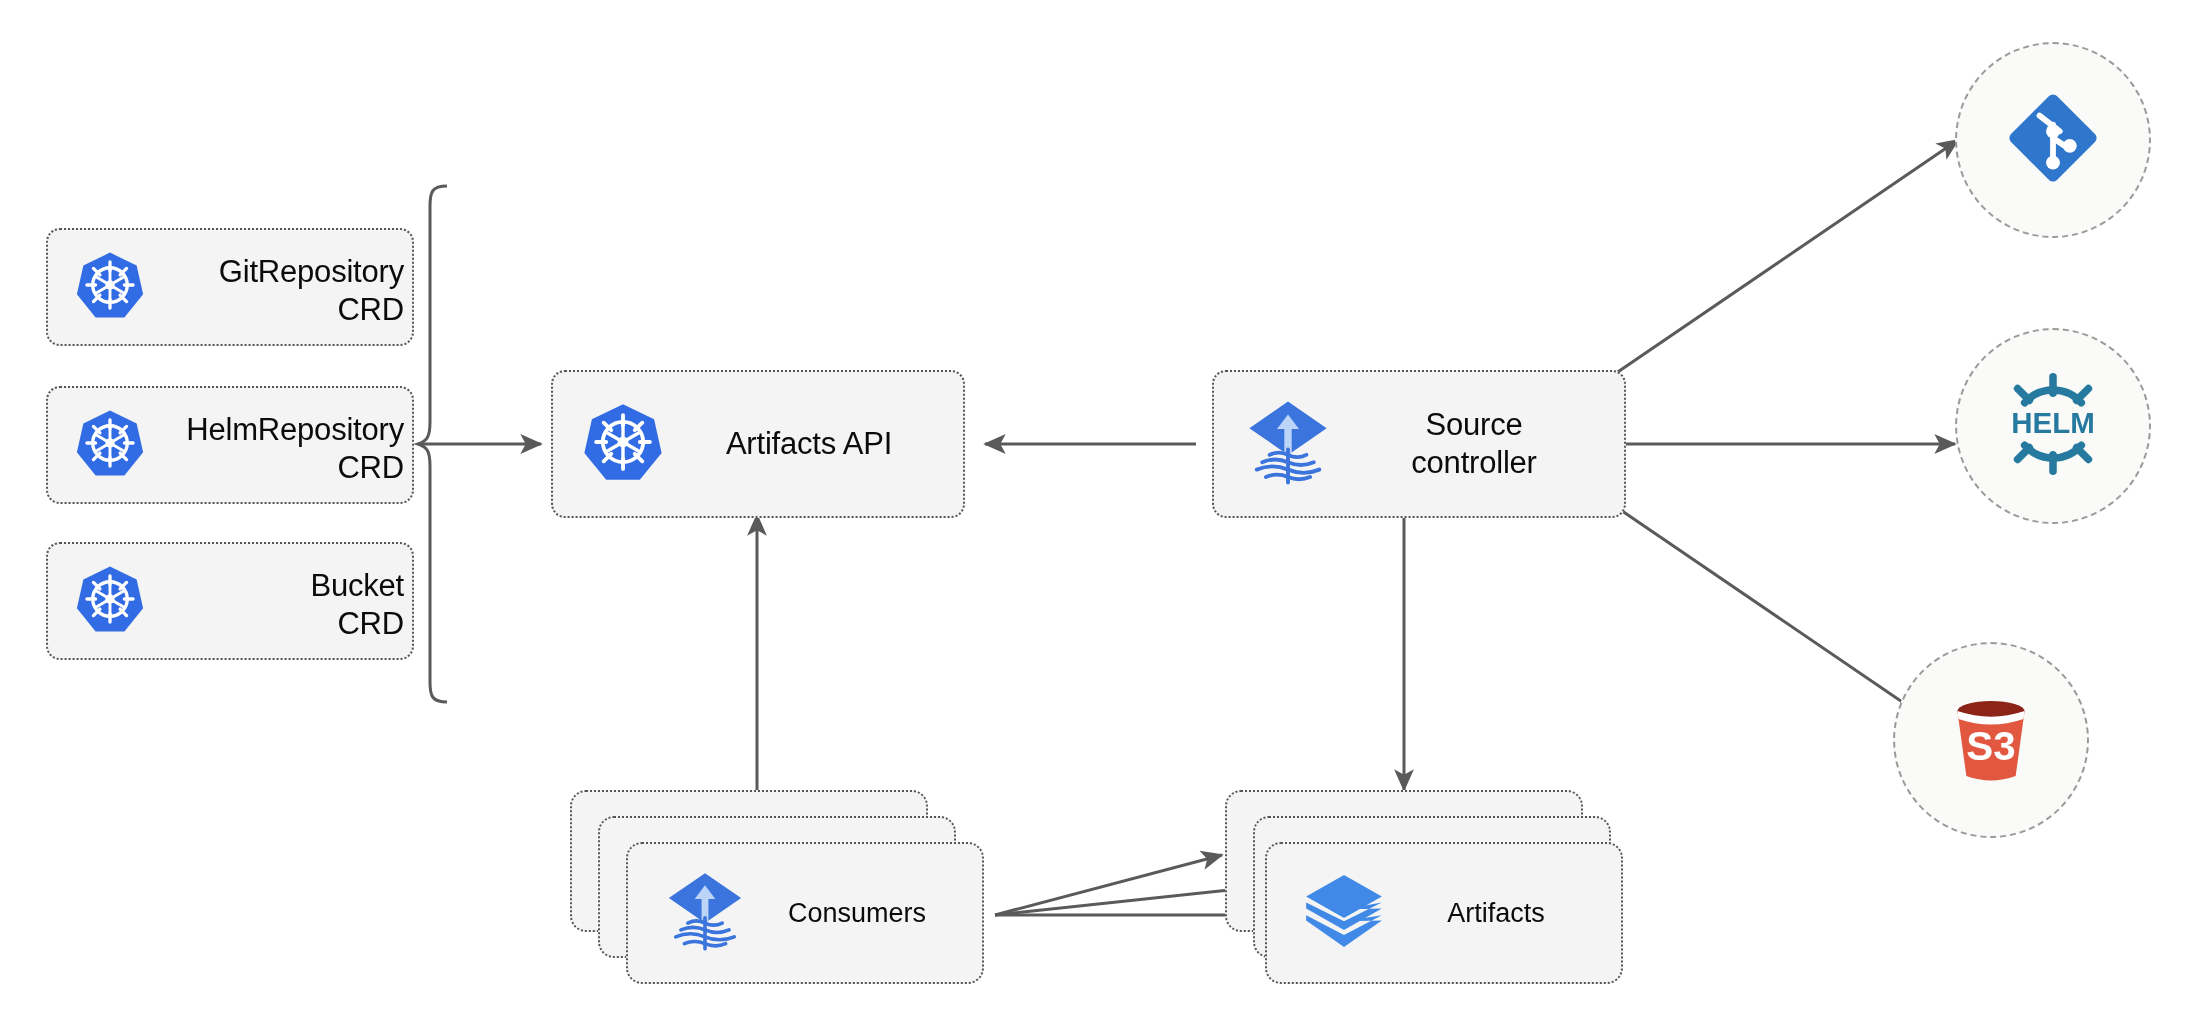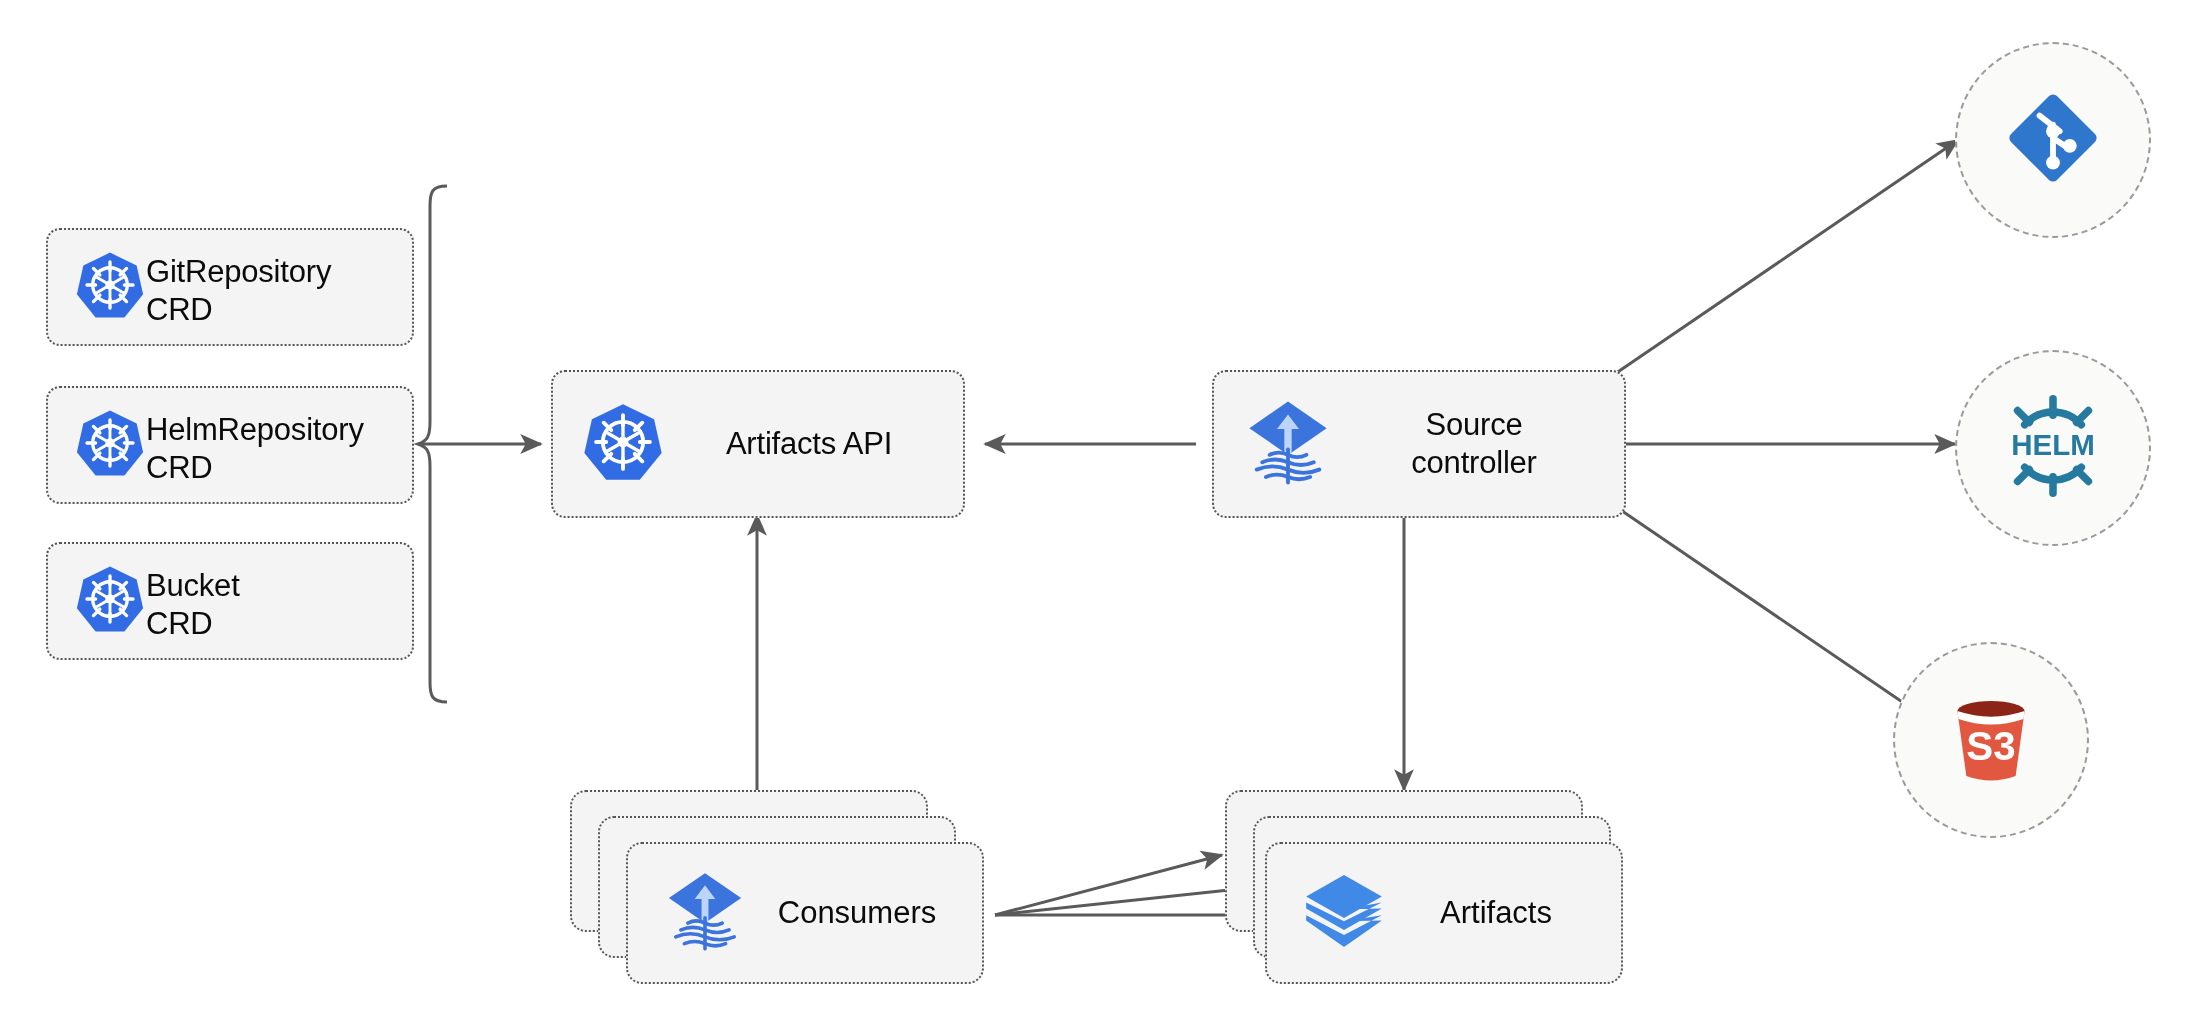--- a/index.html
+++ b/index.html
@@ -48,21 +48,21 @@
     letter-spacing: -0.2px;
   }
   
   .crd {
     width: 368px;
     height: 118px;
     padding-left: 26px;
   }
   .crd .label {
     flex: 1;
-    text-align: left;
+    text-align: right;
     padding-right: 8px;
     margin-top: 7px;
   }
   .crd .ico { flex: 0 0 auto; }
 
   
   .wide { padding-left: 28px; }
   .wide .label { flex: 1; text-align: center; padding-right: 10px; }
 
   
@@ -82,21 +82,21 @@
     background: #f4f4f4;
     border: 2.5px dotted #555555;
     border-radius: 16px;
     display: flex;
     align-items: center;
     padding-left: 34px;
   }
   .stack .front .label {
     flex: 1;
     text-align: center;
-    font-size: 31px;
+    font-size: 27px;
     color: #0b0b0b;
     padding-right: 16px;
   }
 
   
   .circle {
     position: absolute;
     box-sizing: border-box;
     width: 196px;
     height: 196px;
@@ -333,21 +333,21 @@
           <path d="M 50 50 L 62 58"></path>
           <line x1="38" y1="30" x2="56" y2="44"></line>
         </g>
         <circle cx="50" cy="72" r="6.2" fill="#ffffff"></circle>
         <circle cx="50" cy="44" r="6.2" fill="#ffffff"></circle>
         <circle cx="65" cy="57" r="6.2" fill="#ffffff"></circle>
       </svg>
     </span>
   </div>
 
-  <div class="circle" style="left:1955px; top:350px;text-align:center;">
+  <div class="circle" style="left:1955px; top:328px;text-align:center;">
     <span class="ico">
       <svg width="118" height="118" viewBox="0 0 100 100">
         <g stroke="#277a9f" stroke-width="6.4" fill="none" stroke-linecap="round">
           <path d="M 26 32 A 32 32 0 0 1 74 32"></path>
           <path d="M 26 68 A 32 32 0 0 0 74 68"></path>
           <line x1="50" y1="10" x2="50" y2="24"></line>
           <line x1="50" y1="76" x2="50" y2="90"></line>
           <line x1="20" y1="20" x2="30" y2="30"></line>
           <line x1="80" y1="20" x2="70" y2="30"></line>
           <line x1="20" y1="80" x2="30" y2="70"></line>

